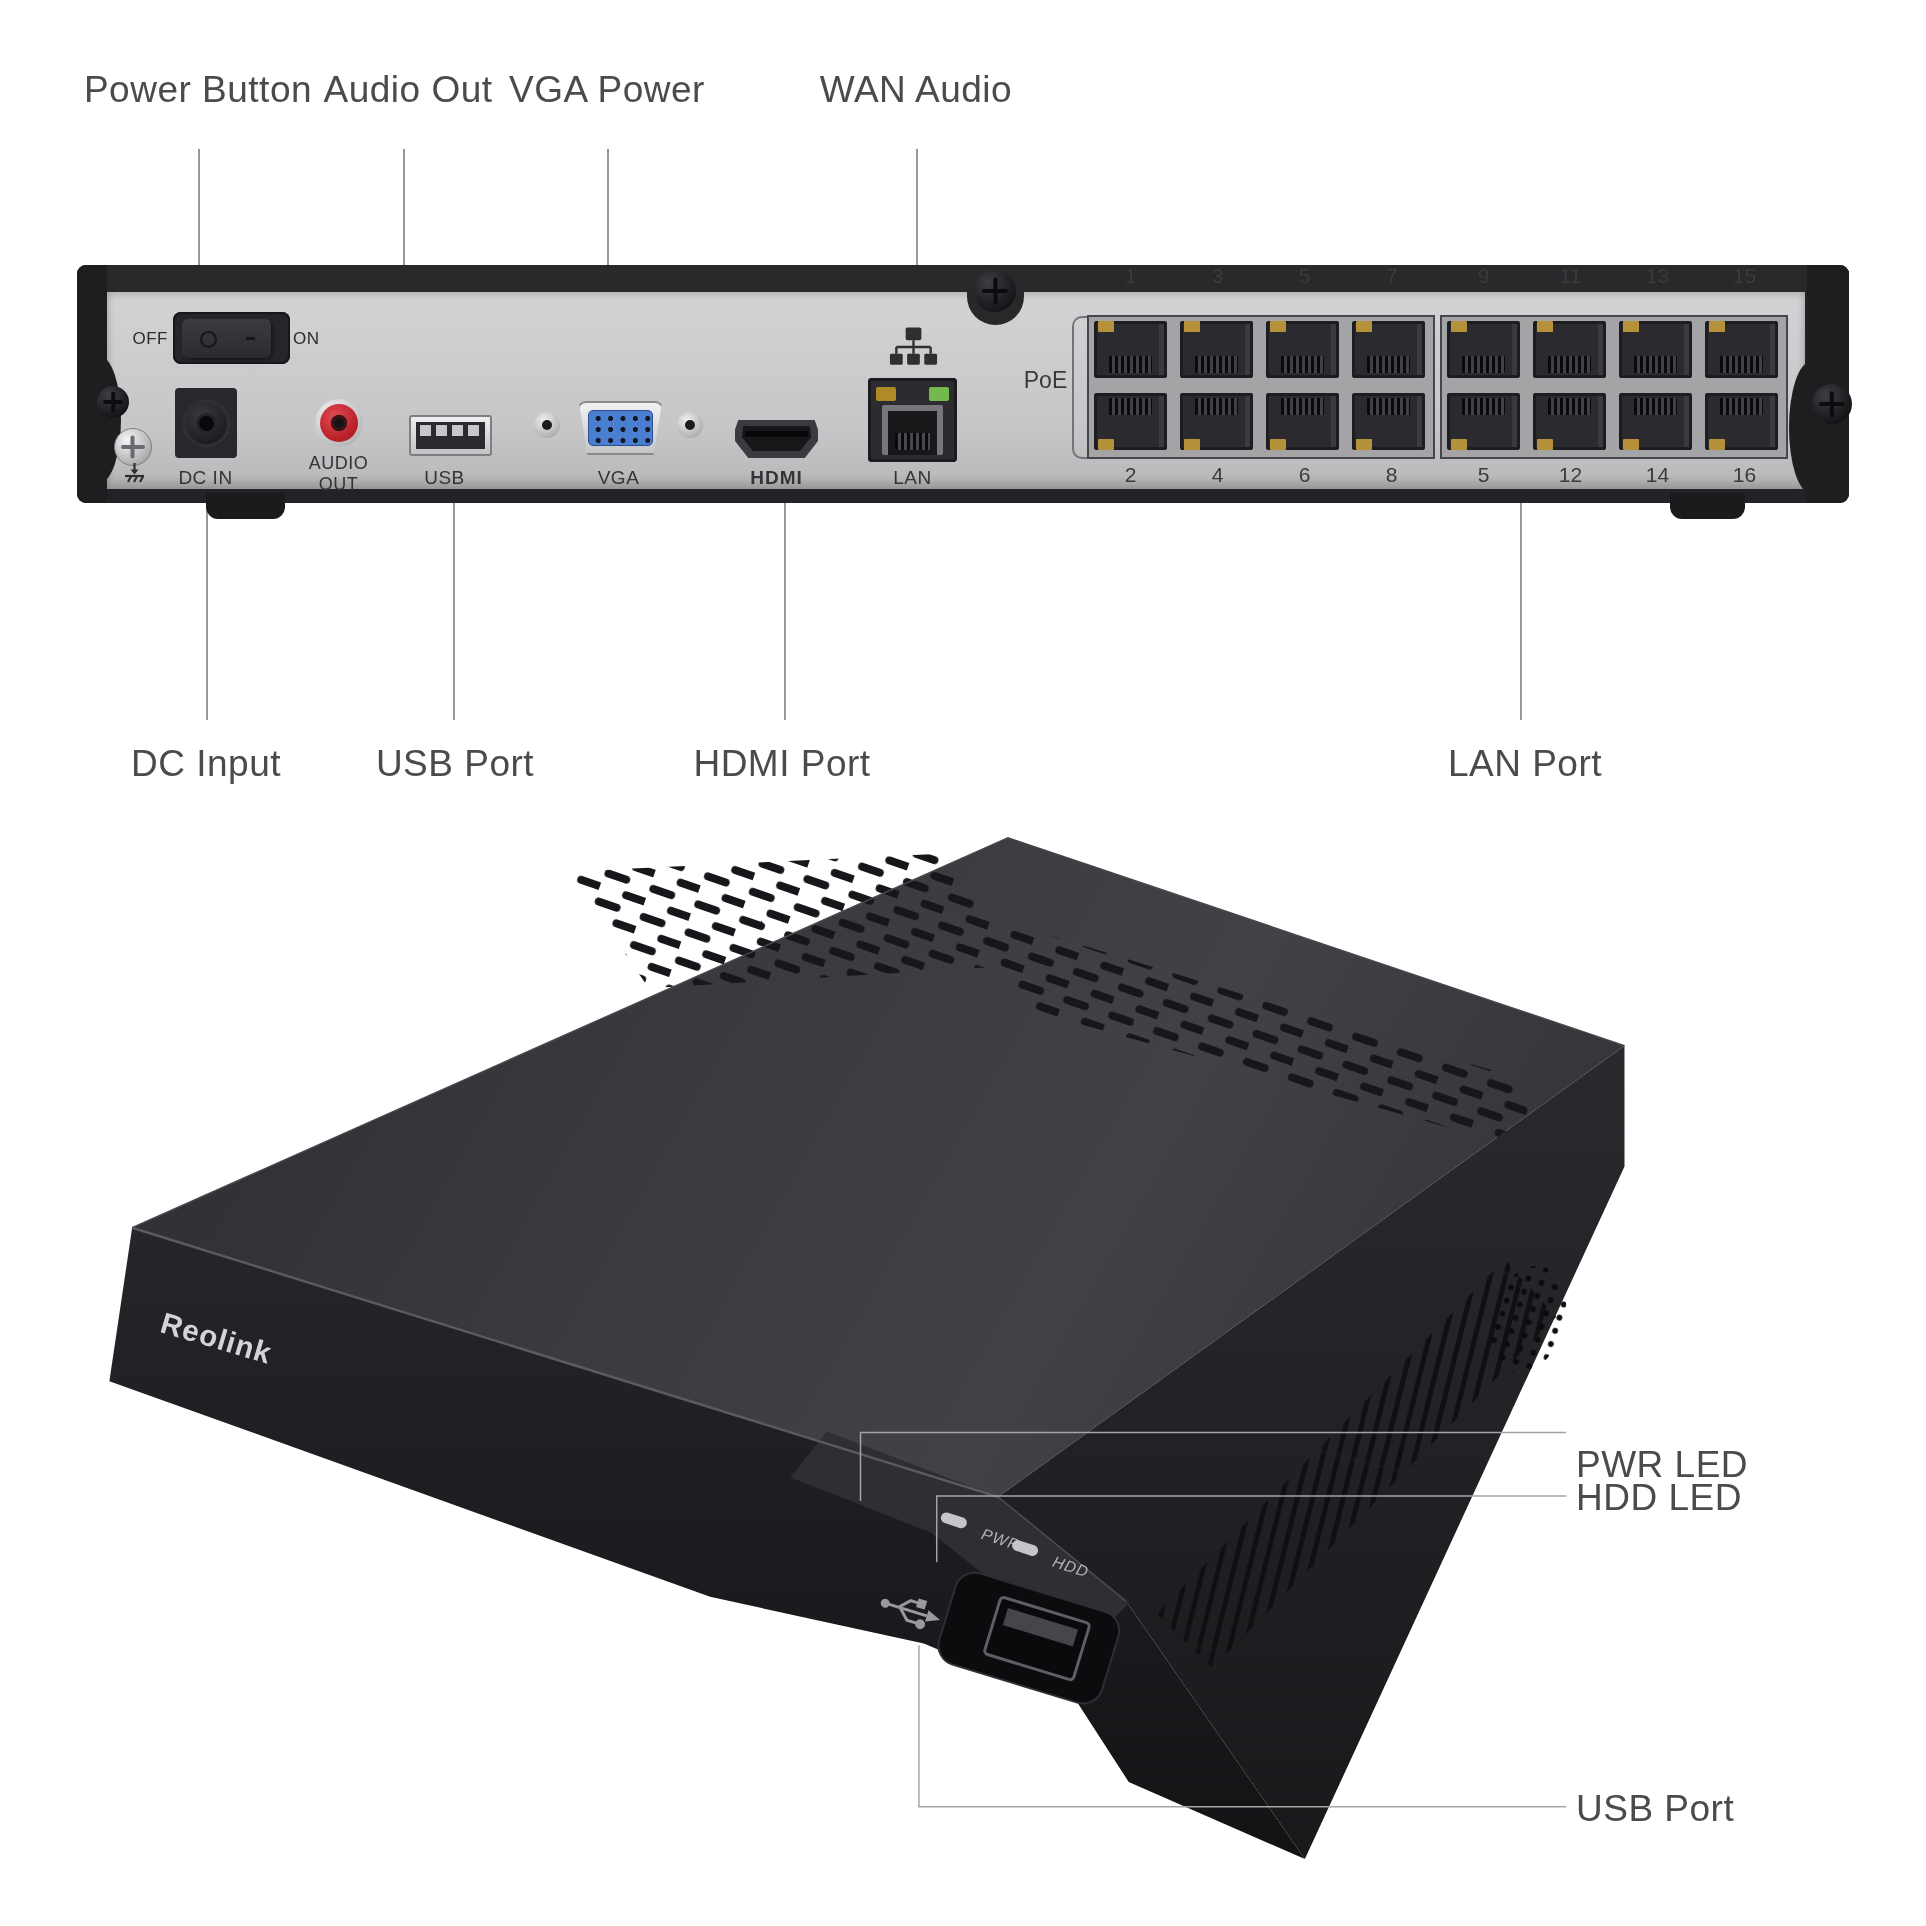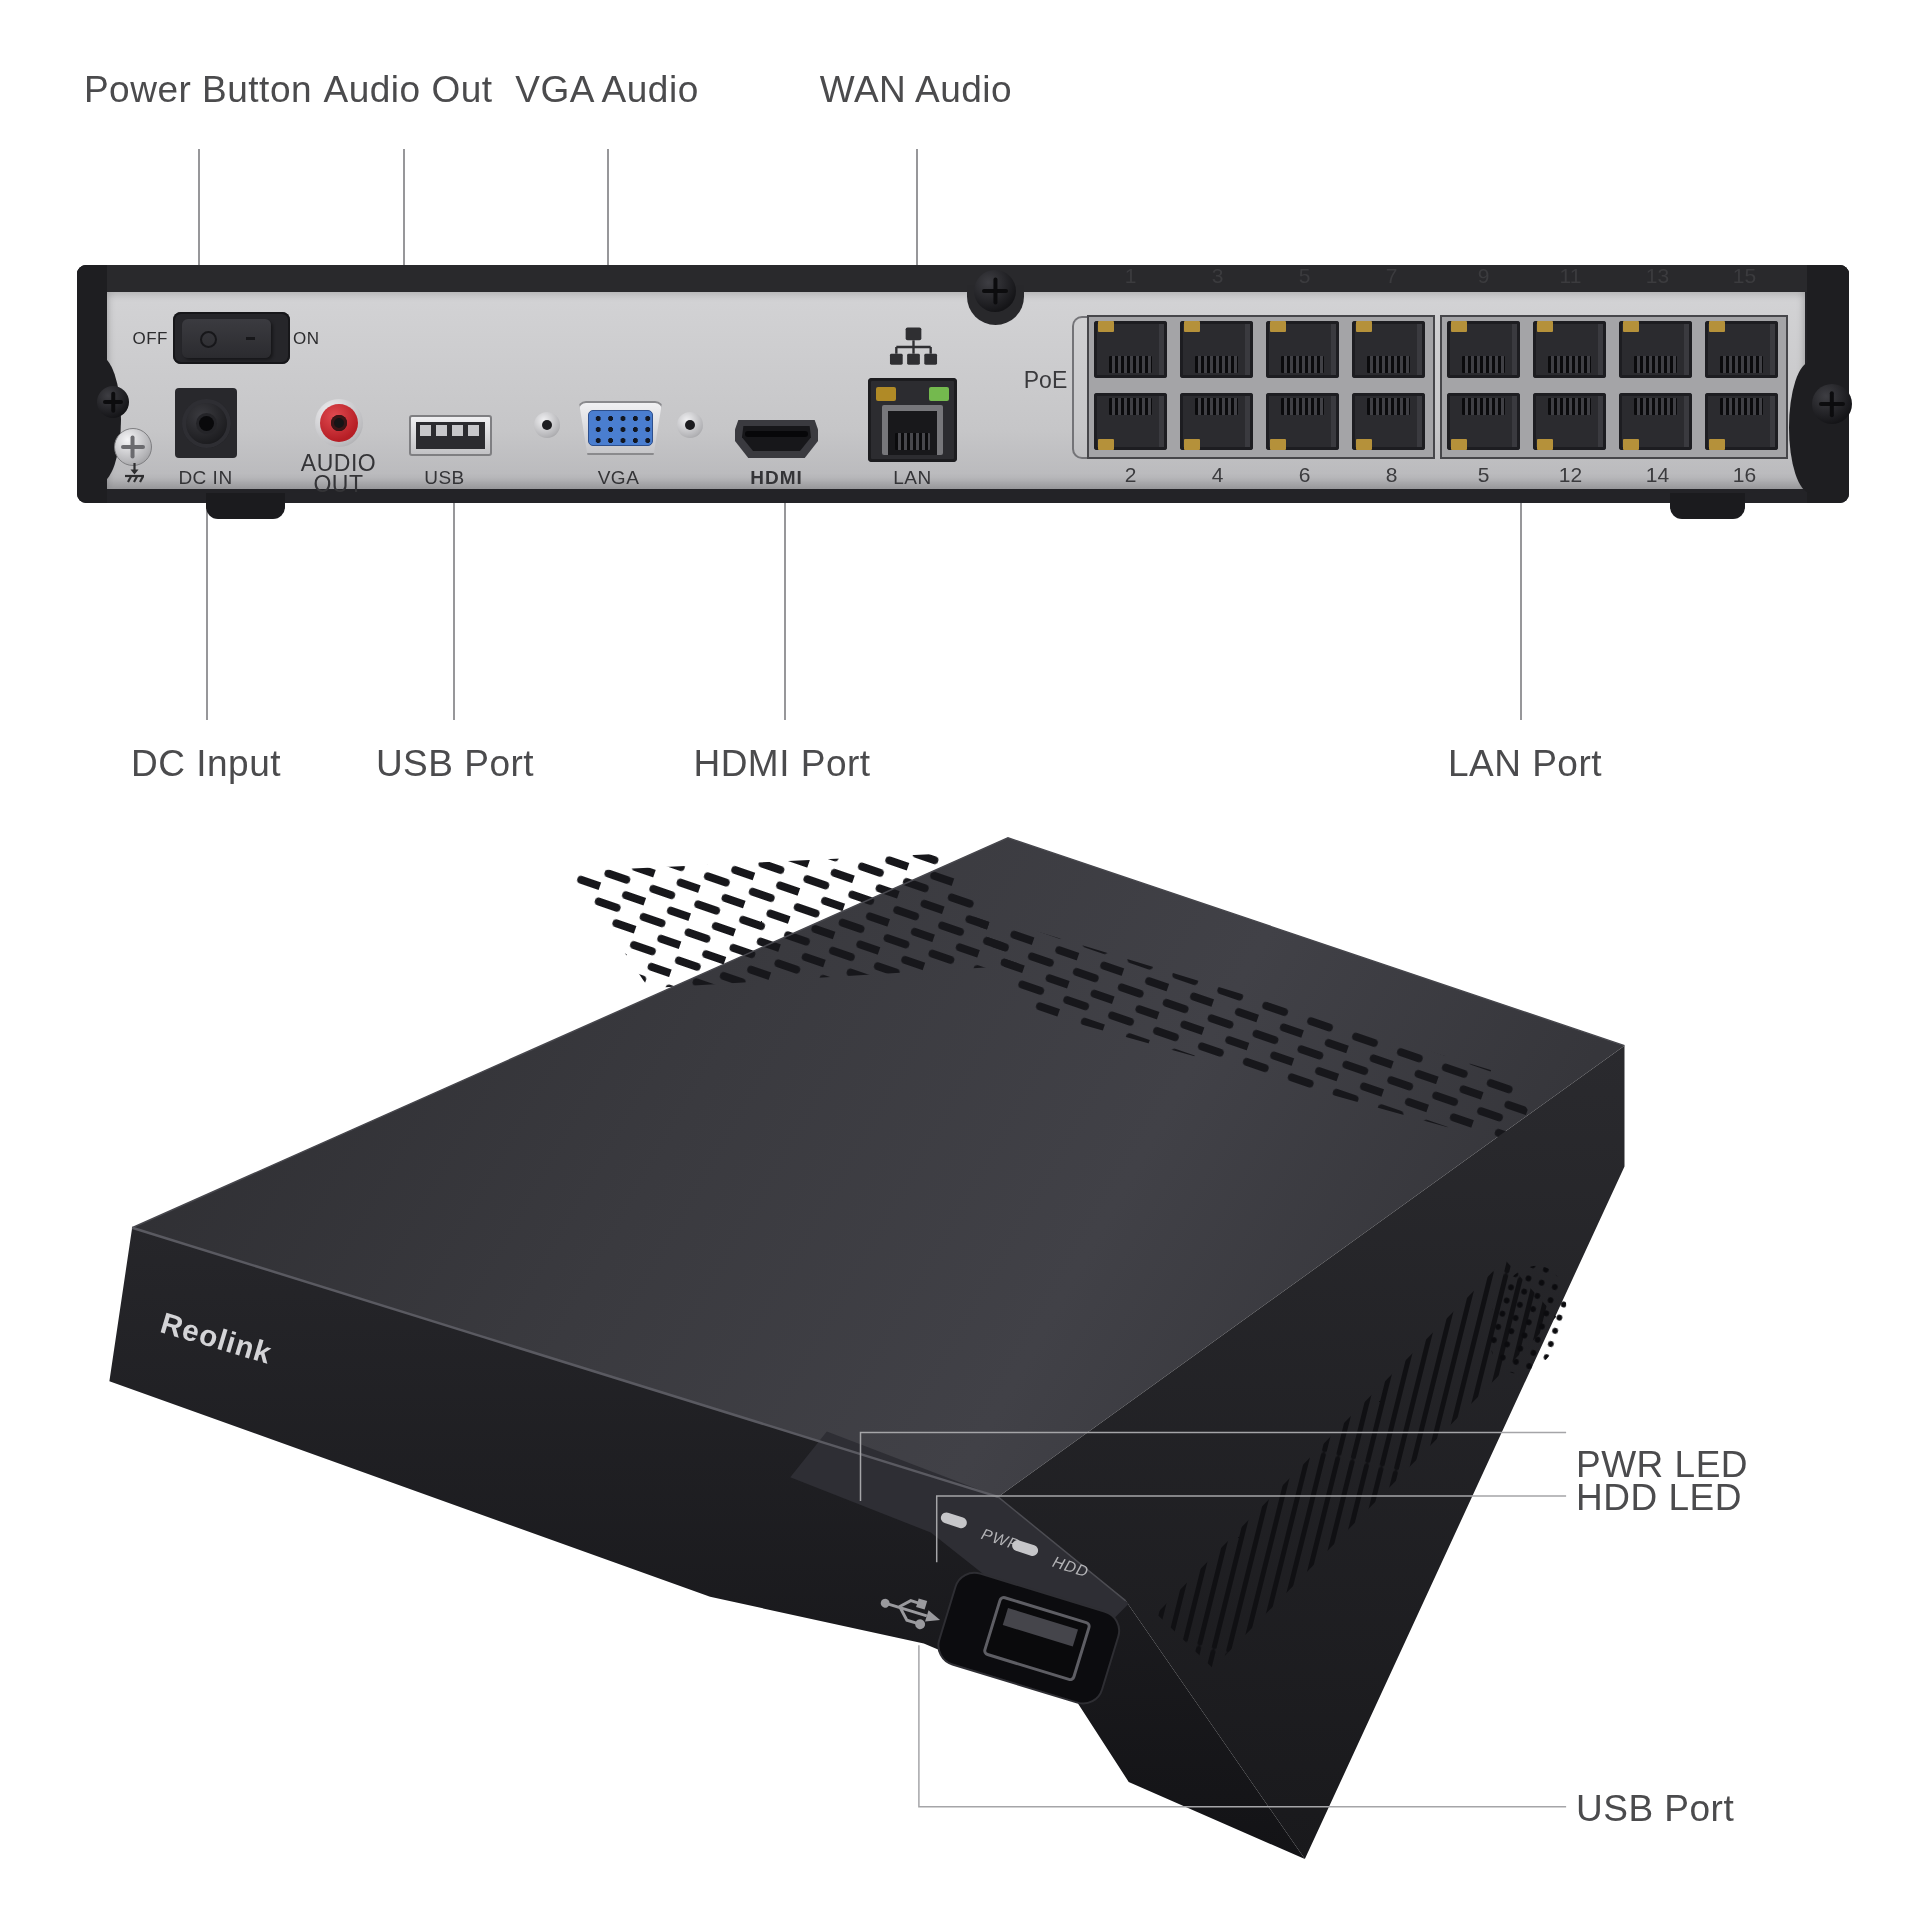--- a/index.html
+++ b/index.html
@@ -101,21 +101,21 @@
   .lan{position:absolute;left:791px;top:113px;width:89px;height:84px;background:#2c2c30;
        border-radius:4px;box-shadow:inset 0 0 0 3px #1c1c1f;}
   .lan-led{position:absolute;top:9px;width:20px;height:14px;border-radius:2px;}
   .lan-cav{position:absolute;left:14px;top:27px;width:61px;height:50px;background:#77777b;border-radius:2px;}
   .lan-cav-in{position:absolute;left:6px;top:6px;right:6px;bottom:0;background:#18181b;}
   .lan-pins{position:absolute;left:7px;right:7px;bottom:5px;height:17px;border-radius:1px;
        background:repeating-linear-gradient(90deg,#0a0a0c 0 3px,#47474c 3px 6px);}
 
   
   .plabel{position:absolute;font-size:19px;color:#343437;letter-spacing:0.5px;text-align:center;width:89px;}
-  .plabel.two{line-height:21px;font-size:23px;}
+  .plabel.two{line-height:21px;font-size:18px;}
   .plabel.hdmi-logo{font-weight:700;letter-spacing:1px;}
 
   
   .poe-label{position:absolute;left:939px;top:102px;width:59px;font-size:23px;color:#3a3a3d;text-align:center;}
   .poe-bracket{position:absolute;left:995px;top:51px;width:16px;height:139px;
        border:2px solid #737377;border-right:none;border-radius:10px 0 0 10px;}
   .poe-group{position:absolute;top:50px;height:144px;width:348px;background:#a4a4a7;
        border:2px solid #46464a;box-sizing:border-box;display:grid;
        grid-template-columns:repeat(4,73px);grid-template-rows:57px 57px;
        column-gap:13px;row-gap:15px;padding:4px 0 0 5px;}
@@ -137,21 +137,21 @@
   
   .dev-callout{position:absolute;left:1576px;font-size:37px;color:#4b4b4d;letter-spacing:0.5px;white-space:nowrap;}
 </style>
 </head>
 <body>
 
 <div id="app">
 
   <div class="callout" style="left:198px;top:69px;">Power Button</div>
   <div class="callout" style="left:408px;top:69px;">Audio Out</div>
-  <div class="callout" style="left:607px;top:69px;">VGA Audio</div>
+  <div class="callout" style="left:607px;top:69px;">VGA Power</div>
   <div class="callout" style="left:916px;top:69px;">WAN Audio</div>
 
   <div class="lead" style="left:198px;top:149px;height:163px;"></div>
   <div class="lead" style="left:403px;top:149px;height:274px;"></div>
   <div class="lead h" style="left:363px;top:422px;width:41px;"></div>
   <div class="lead" style="left:607px;top:149px;height:267px;"></div>
   <div class="lead" style="left:916px;top:149px;height:257px;"></div>
 
   <div class="lead" style="left:206px;top:460px;height:260px;"></div>
   <div class="lead" style="left:453px;top:456px;height:264px;"></div>

